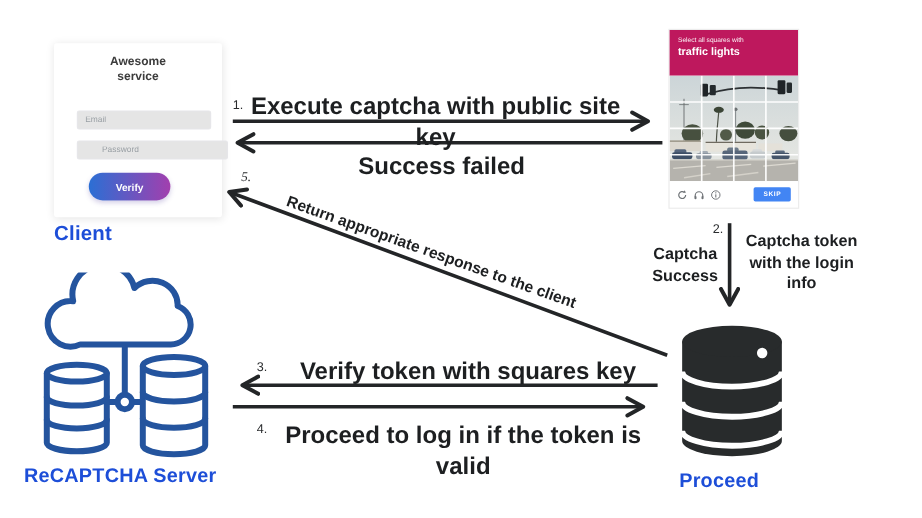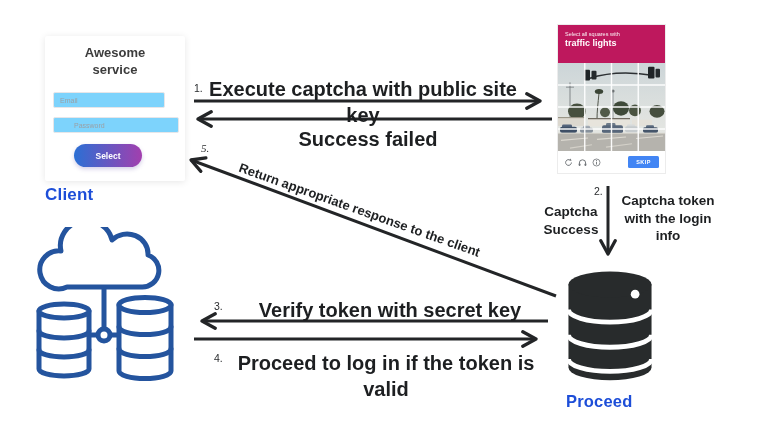--- a/index.html
+++ b/index.html
@@ -2,23 +2,23 @@
 <html><head>
 <meta charset="utf-8">
 <style>
   html,body{margin:0;padding:0;background:#ffffff;}
   .canvas{position:relative;width:768px;height:432px;background:#ffffff;overflow:hidden;
           font-family:"Liberation Sans",sans-serif;color:#1d1f21;}
 
   
   .login-card{position:absolute;left:45px;top:36px;width:140px;height:145px;background:#ffffff;
               box-shadow:0 1px 7px rgba(0,0,0,0.10);border-radius:2px;}
-  .card-title{width:76px;margin:9px auto 0;text-align:center;font-size:13px;font-weight:700;
+  .card-title{width:76px;margin:9px auto 0;text-align:center;font-size:10px;font-weight:700;
               line-height:1.3;color:#3c3c3c;}
-  .field{position:absolute;left:8px;width:104px;height:14px;background:#7dd3fc;border:1px solid #e6e6e9;
+  .field{position:absolute;left:19px;width:104px;height:14px;background:#e5e5e5;border:1px solid #e6e6e9;
          border-radius:2px;font-size:7px;color:#6c6c70;padding:0 0 0 6px;outline:none;
          font-family:"Liberation Sans",sans-serif;}
   .field::placeholder{color:#9aa0a5;}
   .field.email{top:56px;}
   .field.password{top:81px;padding-left:20px;}
   .login-btn{position:absolute;left:29px;top:108px;width:68px;height:23px;border-radius:12px;
              background:linear-gradient(90deg,#2b6fd4 0%,#a23fae 100%);color:#ffffff;font-size:8.5px;
              font-weight:700;display:flex;align-items:center;justify-content:center;cursor:pointer;
              box-shadow:0 2px 4px rgba(80,60,160,0.25);}
   .entity-label{position:absolute;font-weight:800;color:#1d4ed8;letter-spacing:0.2px;}
@@ -64,21 +64,21 @@
 </style>
 </head>
 <body>
 
 <div class="canvas">
 
   <div class="login-card">
     <div class="card-title">Awesome service</div>
     <input class="field email" type="text" placeholder="Email" style="">
     <input class="field password" type="text" placeholder="Password" style="">
-    <div class="login-btn">Select</div>
+    <div class="login-btn">Verify</div>
   </div>
   <div class="entity-label client-label">Client</div>
 
   <div class="captcha">
     <div class="captcha-header">
       <div class="cap-line1">Select all squares with</div>
       <div class="cap-line2">traffic lights</div>
     </div>
     <div class="captcha-scene">
       <svg viewBox="0 0 107 91" preserveAspectRatio="none">
@@ -182,40 +182,41 @@
 
   <div class="num num1">1.</div>
   <div class="msg msg-step1">Execute captcha with public site key</div>
   <div class="msg msg-failed">Success failed</div>
   <div class="num num-italic num5">5.</div>
   <div class="msg msg-step5">Return appropriate response to the client</div>
   <div class="num num2">2.</div>
   <div class="msg msg-success">Captcha Success</div>
   <div class="msg msg-token">Captcha token with the login info</div>
   <div class="num num3">3.</div>
-  <div class="msg msg-step3">Verify token with secret key</div>
+  <div class="msg msg-step3">Verify token with squares key</div>
   <div class="num num4">4.</div>
   <div class="msg msg-step4">Proceed to log in if the token is valid</div>
 
   <svg class="icon-abs" style="left:33px;top:227px" width="142" height="158" viewBox="0 0 142 158">
     <g stroke="#24549e" stroke-width="5" fill="#ffffff" stroke-linejoin="round" stroke-linecap="round">
       <line x1="71" y1="62" x2="71" y2="108" fill="none"></line>
       <line x1="31" y1="108" x2="112" y2="108" fill="none"></line>
       <path d="M34,60 A19,19 0 1 1 28,24 A26,25 0 0 1 79,13 A21,20 0 0 1 115,28 A16.5,16.5 0 0 1 109,60 Z"></path>
       <path d="M6,84 V142 A25,7 0 0 0 56,142 V84"></path>
       <ellipse cx="31" cy="84" rx="25" ry="7"></ellipse>
       <path d="M6,104 A25,7 0 0 0 56,104" fill="none"></path>
       <path d="M6,123 A25,7 0 0 0 56,123" fill="none"></path>
       <path d="M86,78 V144 A26,7.5 0 0 0 138,144 V78"></path>
       <ellipse cx="112" cy="78" rx="26" ry="7.5"></ellipse>
       <path d="M86,100 A26,7.5 0 0 0 138,100" fill="none"></path>
       <path d="M86,122 A26,7.5 0 0 0 138,122" fill="none"></path>
       <circle cx="71" cy="108" r="6"></circle>
     </g>
   </svg>
+  <div class="entity-label recaptcha-label">ReCAPTCHA Server</div>
 
   <svg class="icon-abs" style="left:565px;top:270px" width="90" height="114" viewBox="0 0 92 118">
     <g fill="#282b2c">
       <path d="M3,15 V101 A43,13 0 0 0 89,101 V15 Z"></path>
       <ellipse cx="46" cy="15" rx="43" ry="13.5"></ellipse>
     </g>
     <g stroke="#ffffff" stroke-width="5" fill="none">
       <path d="M3,41 A43,13 0 0 0 89,41"></path>
       <path d="M3,67 A43,13 0 0 0 89,67"></path>
       <path d="M3,92 A43,13 0 0 0 89,92"></path>

